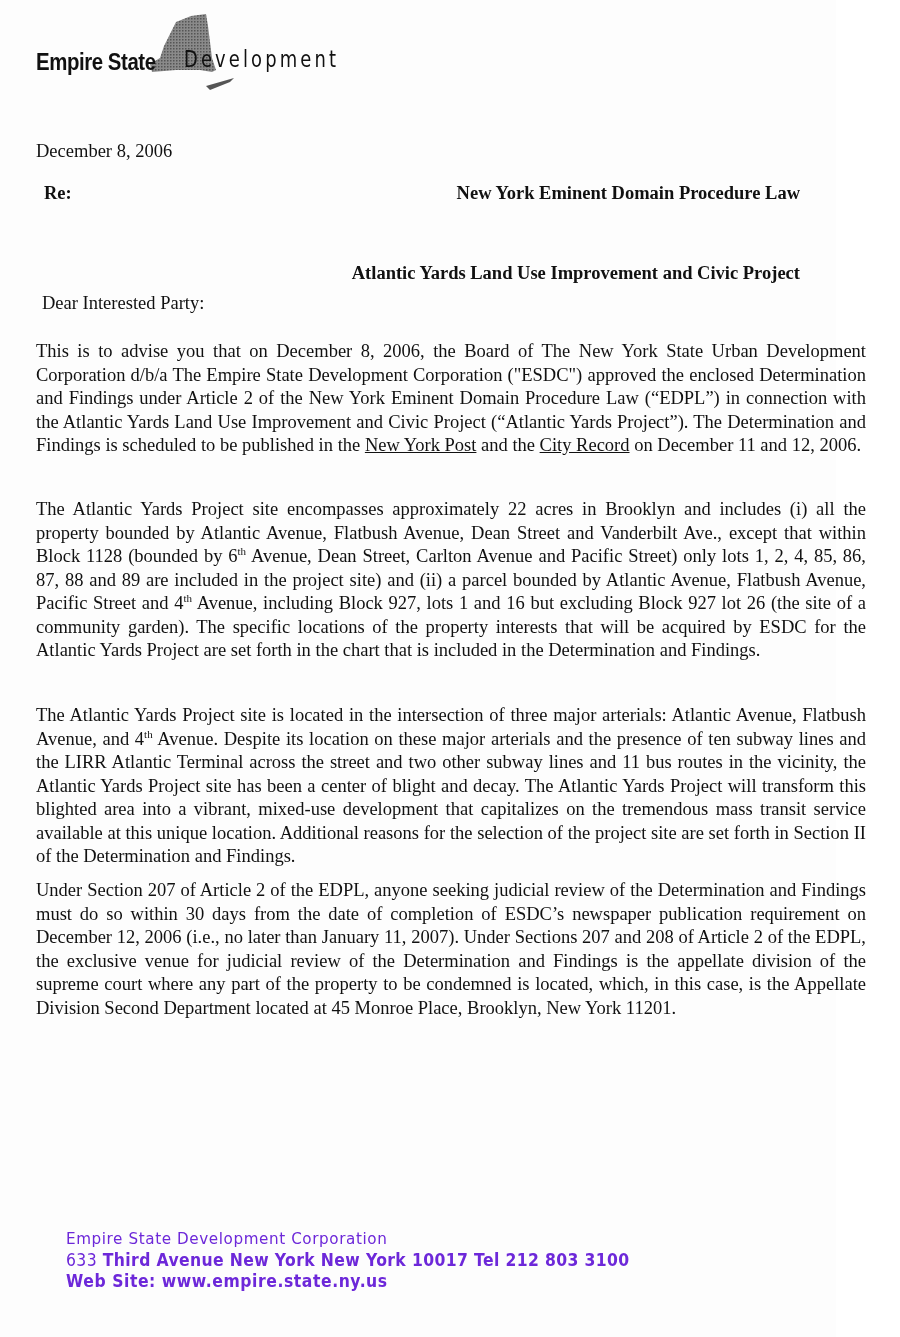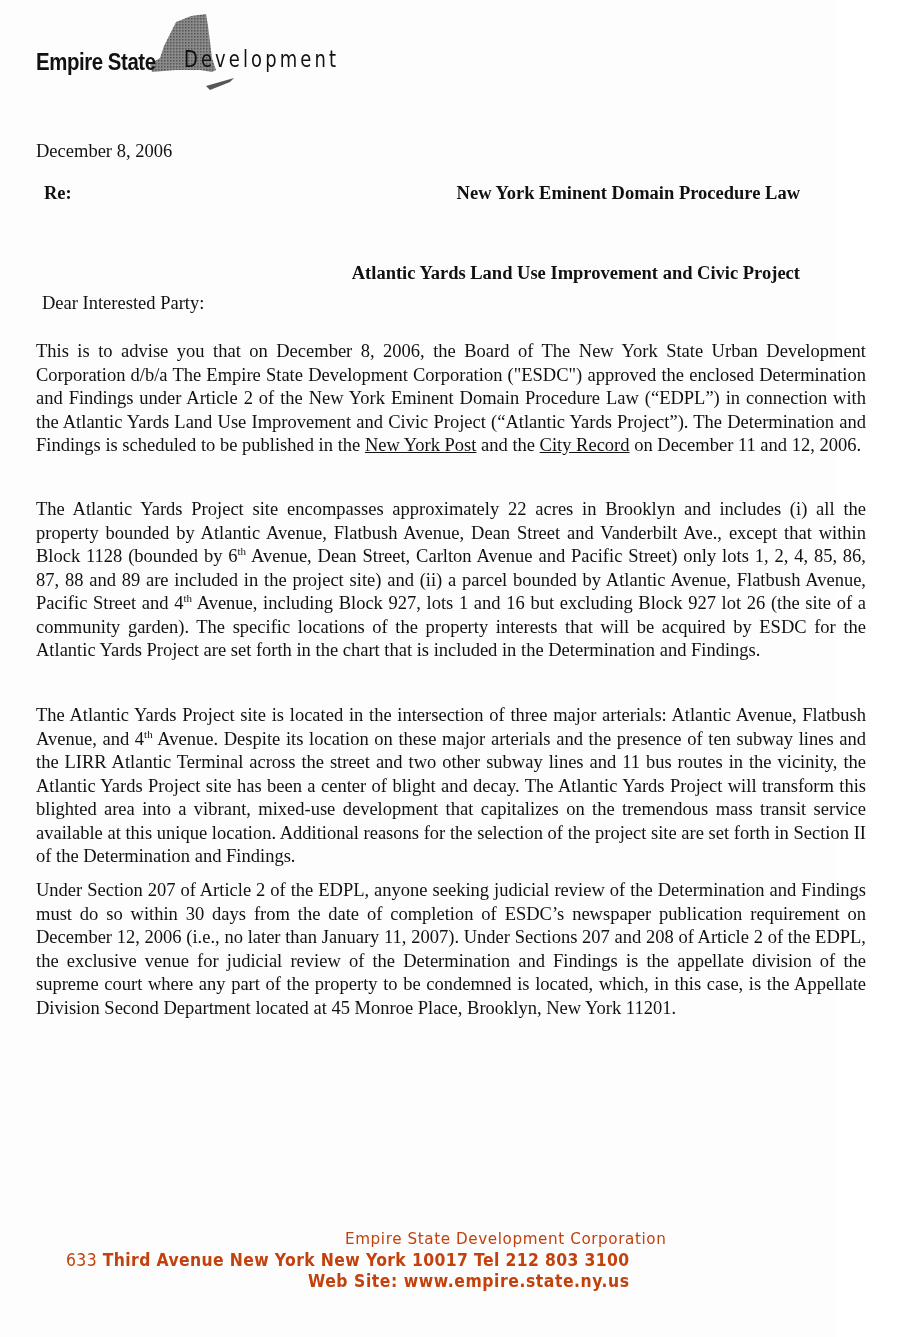--- a/index.html
+++ b/index.html
@@ -23,21 +23,21 @@
   .salute { position: absolute; left: 42px; top: 292px; }
 
   .para { position: absolute; left: 36px; width: 830px; text-align: justify; }
   .p1 { top: 340px; }
   .p2 { top: 498px; }
   .p3 { top: 704px; }
   .p4 { top: 879px; }
   .u { text-decoration: underline; }
   sup { font-size: 11px; line-height: 0; }
 
-  .footer { position: absolute; left: 66px; top: 1230px; font-family: "DejaVu Sans", sans-serif; color: #c2410c; text-align: right; }
+  .footer { position: absolute; left: 66px; top: 1230px; font-family: "DejaVu Sans", sans-serif; color: #6d28d9; }
   .footer .f1 { font-size: 15.5px; letter-spacing: 0.6px; transform: scaleX(0.98); transform-origin: left; }
   .footer .f2 { font-size: 17px; font-weight: bold; letter-spacing: 0.4px; margin-top: 2px; transform: scaleX(0.92); transform-origin: left; white-space: nowrap; }
   .footer .f2 .n { font-weight: normal; }
   .footer .f3 { font-size: 17px; font-weight: bold; letter-spacing: 0.6px; margin-top: 1px; transform: scaleX(0.92); transform-origin: left; white-space: nowrap; }
 </style>
 </head>
 <body>
 
 <div class="page">
 

